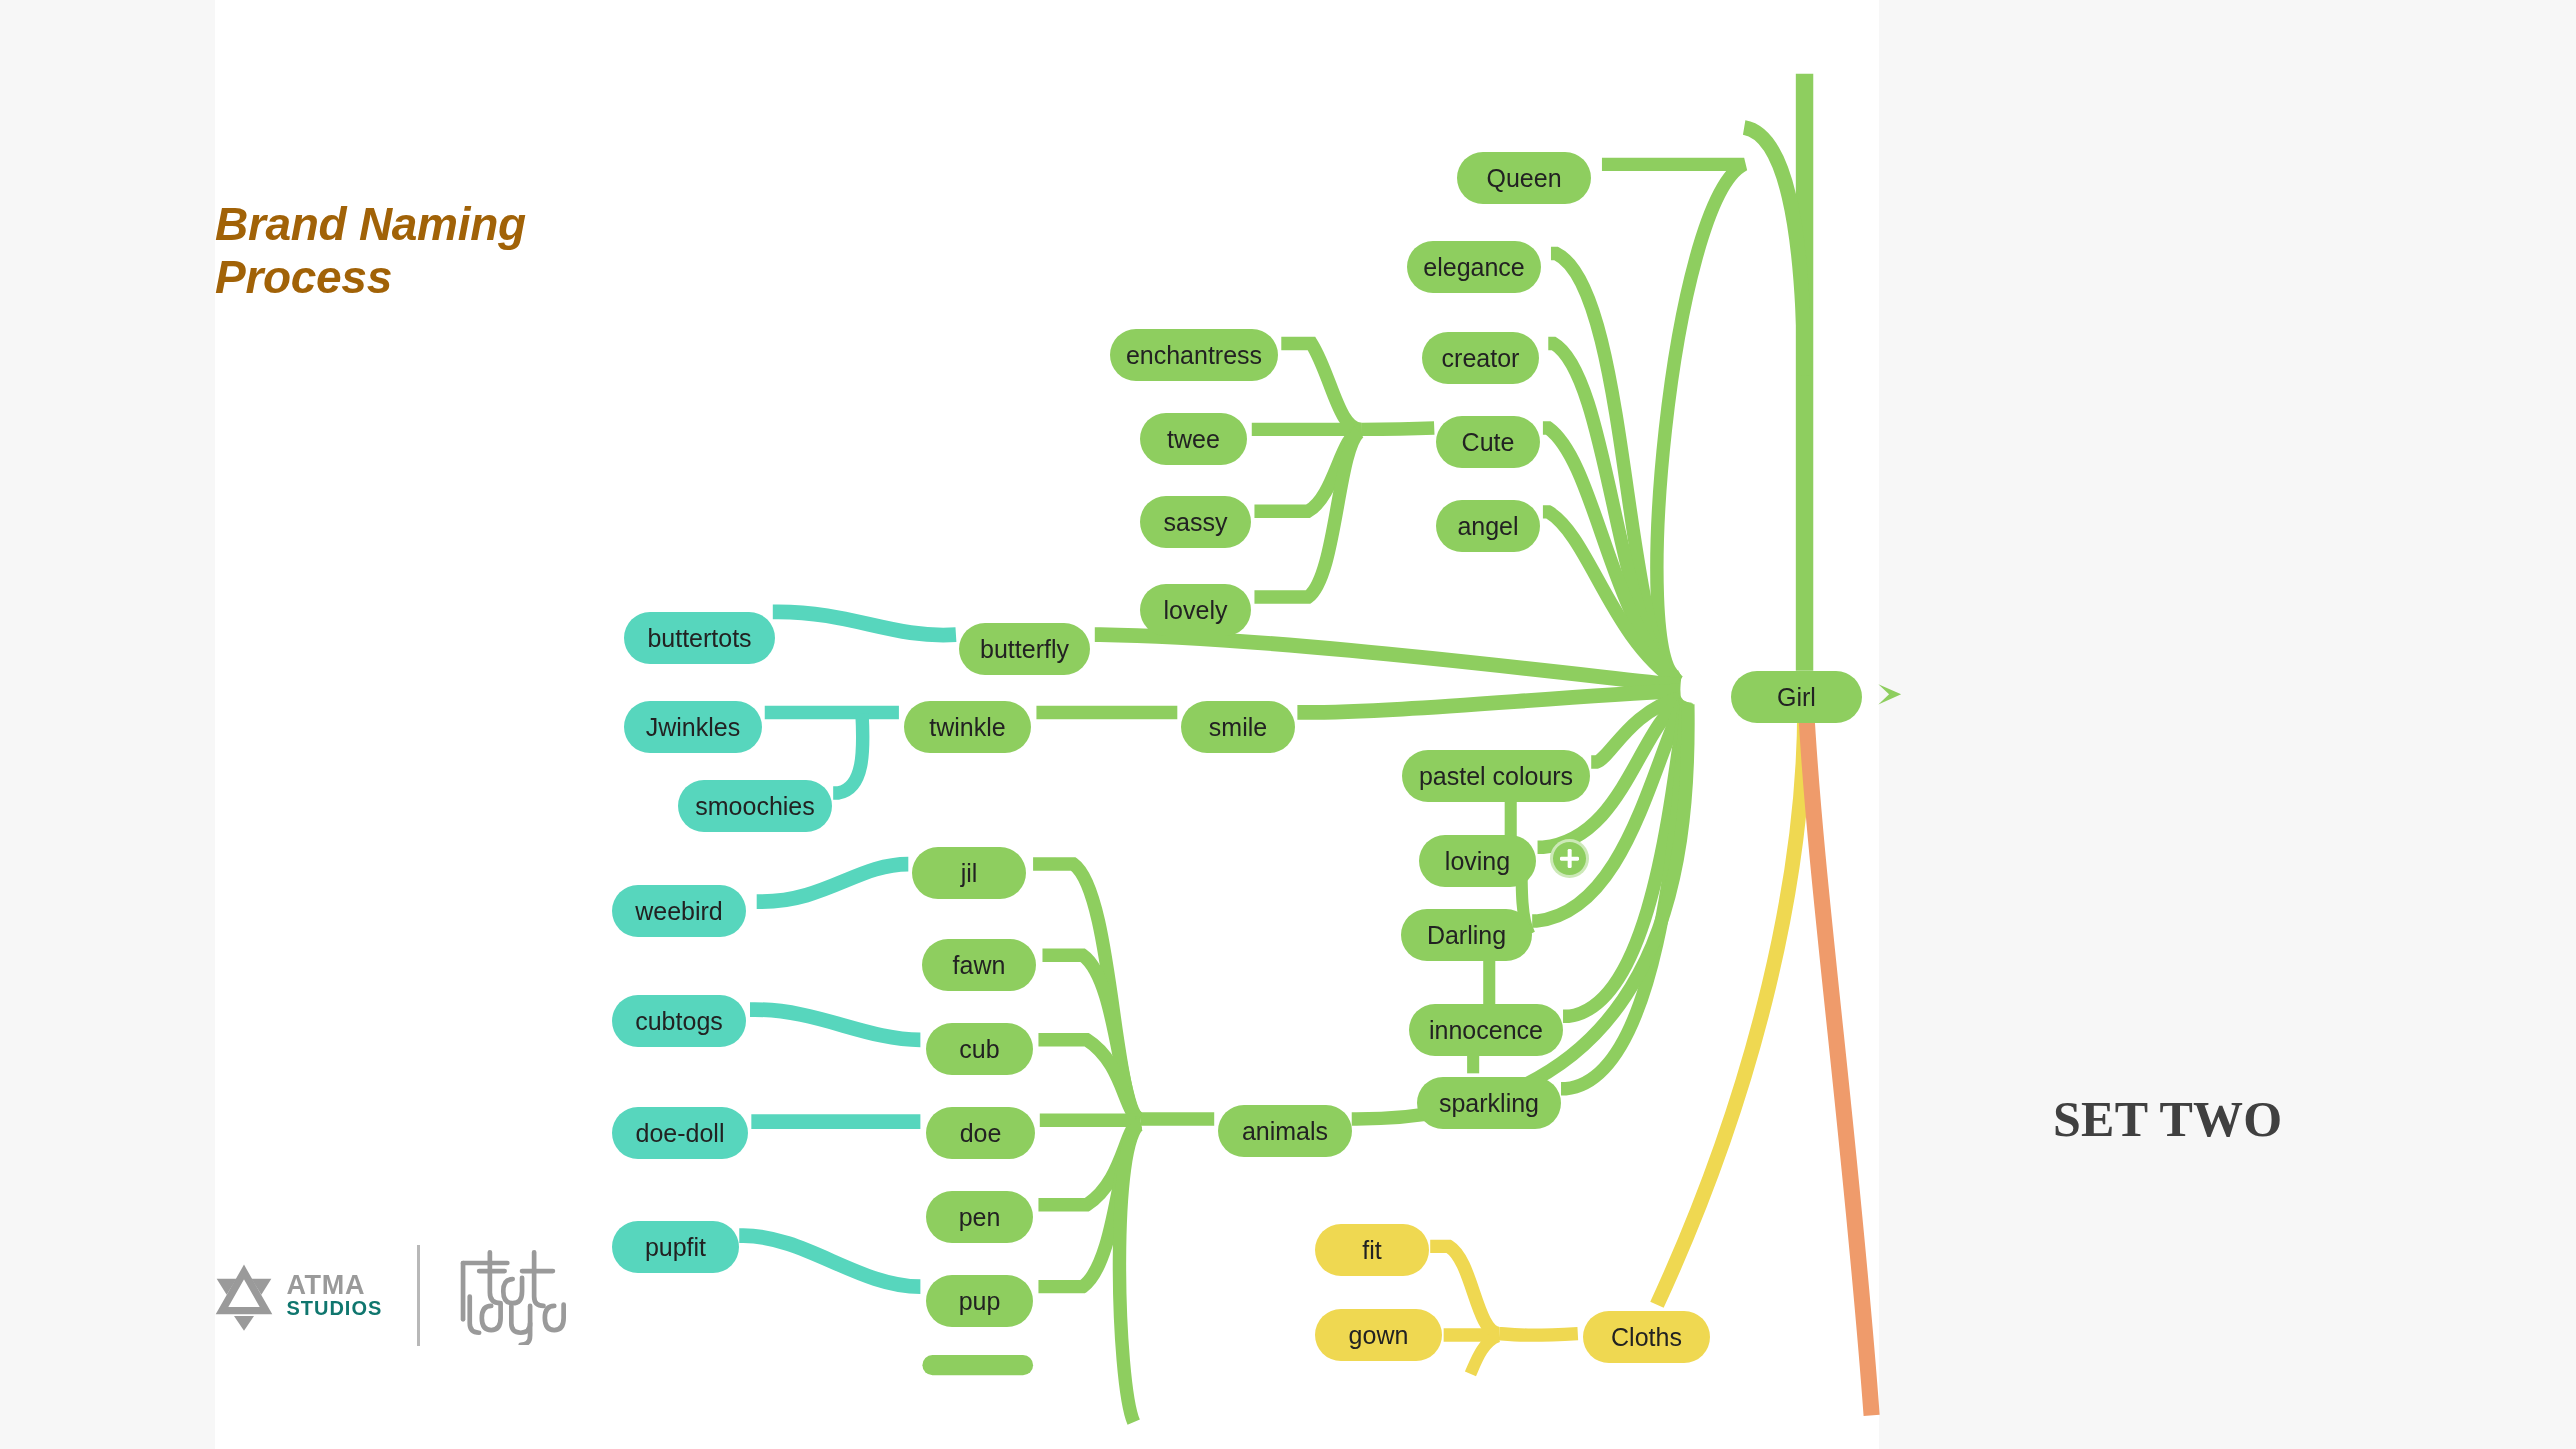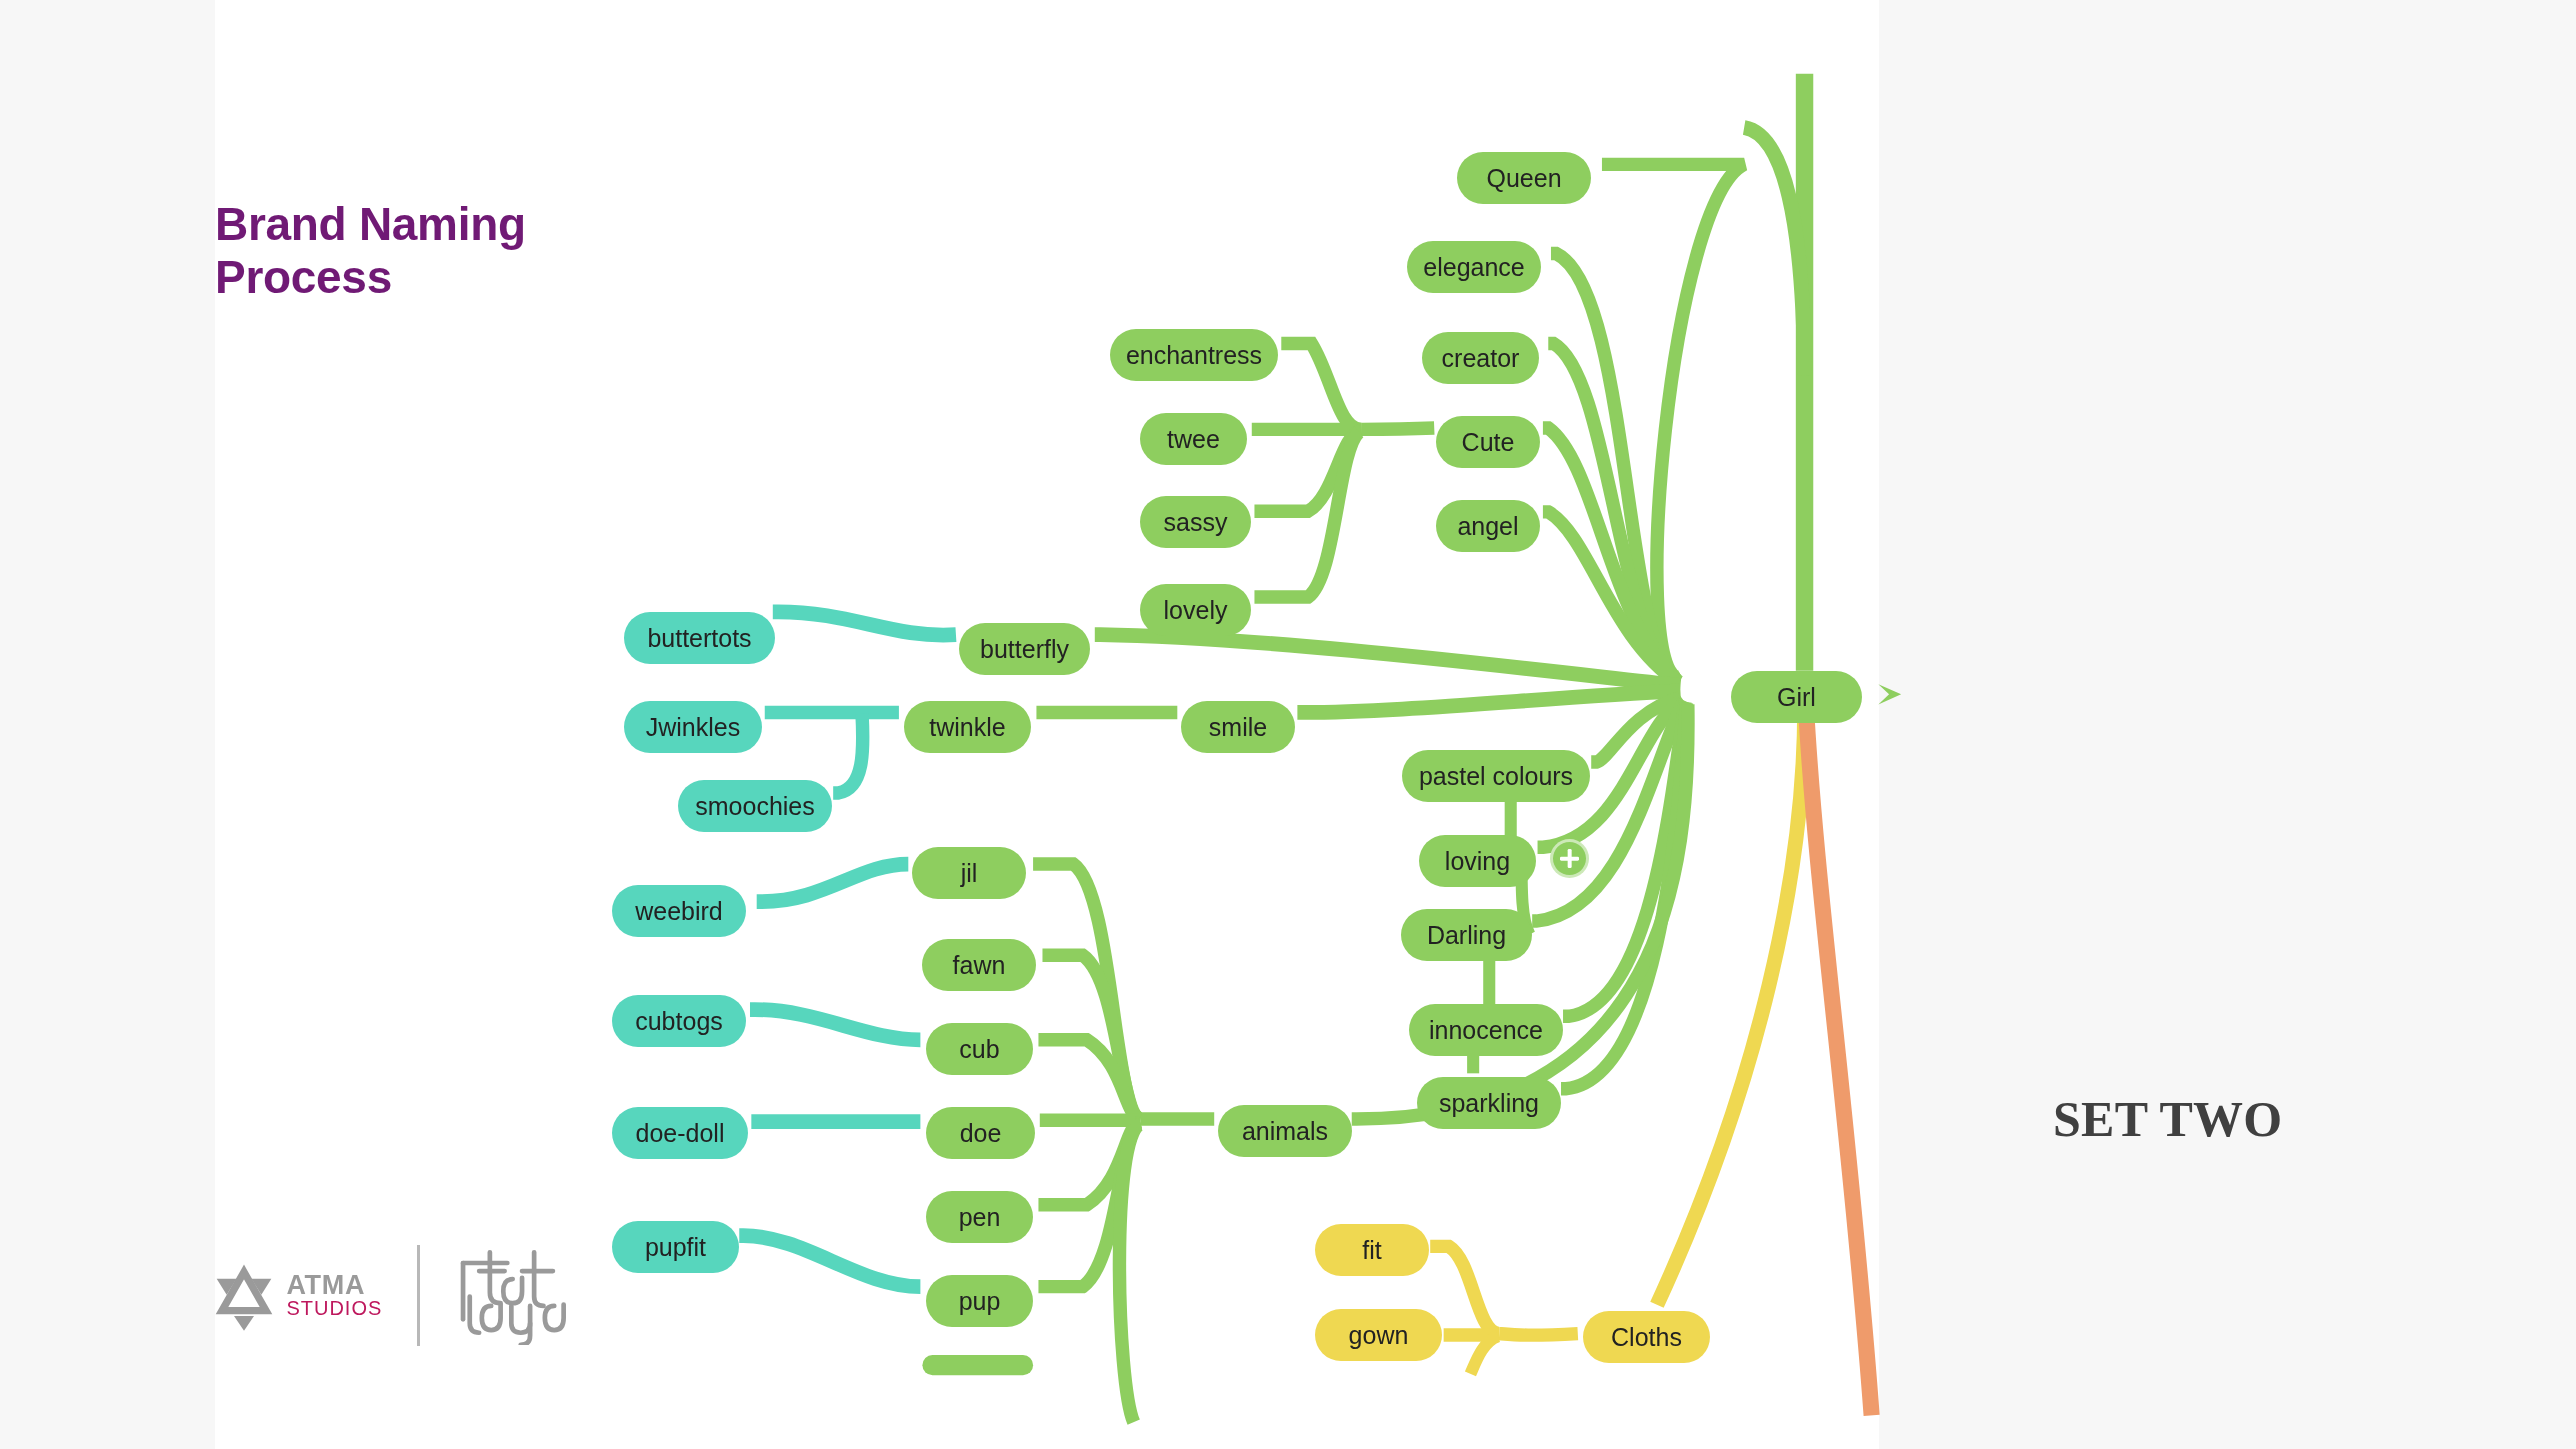--- a/index.html
+++ b/index.html
@@ -19,21 +19,21 @@
     background:#ffffff;
   }
 
   
   .link-layer{position:absolute;left:0;top:0;width:2576px;height:1449px;pointer-events:none;}
 
   
   .title{
     position:absolute;left:215px;top:198px;
     font-size:46px;line-height:1.16;font-weight:700;
-    color:#701a75;letter-spacing:-0.3px;white-space:pre-line;
+    color:#a16207;letter-spacing:-0.3px;white-space:pre-line;font-style:italic;
   }
 
   
   .set-label{
     position:absolute;left:2053px;top:1090px;
     font-size:50px;font-weight:700;color:#404040;letter-spacing:0.3px;font-family:Liberation Serif, serif;
   }
 
   
   .node{
@@ -61,21 +61,21 @@
     content:"";position:absolute;background:#fff;border-radius:1.3px;
   }
   .plus-btn::before{left:50%;top:22%;width:4.7px;height:56%;transform:translateX(-50%);}
   .plus-btn::after{top:50%;left:22%;height:4.7px;width:56%;transform:translateY(-50%);}
 
   
   .logos{position:absolute;left:215px;top:1244px;display:flex;align-items:center;gap:35px;}
   .logo-atma{display:flex;align-items:center;gap:13.4px;}
   .atma-text{display:flex;flex-direction:column;line-height:0.94;}
   .atma-text .l1{font-size:27px;font-weight:800;color:#9a9a9a;letter-spacing:0.7px;}
-  .atma-text .l2{font-size:20px;font-weight:400;color:#be185d;letter-spacing:1px;}
+  .atma-text .l2{font-size:20px;font-weight:700;color:#0f766e;letter-spacing:1px;}
   .logo-divider{width:2.7px;height:101px;background:#b8b8b8;}
   .tatlaya{position:relative;}
 </style>
 </head>
 <body>
 
 <div id="stage">
 
   <div class="canvas-panel"></div>
 

